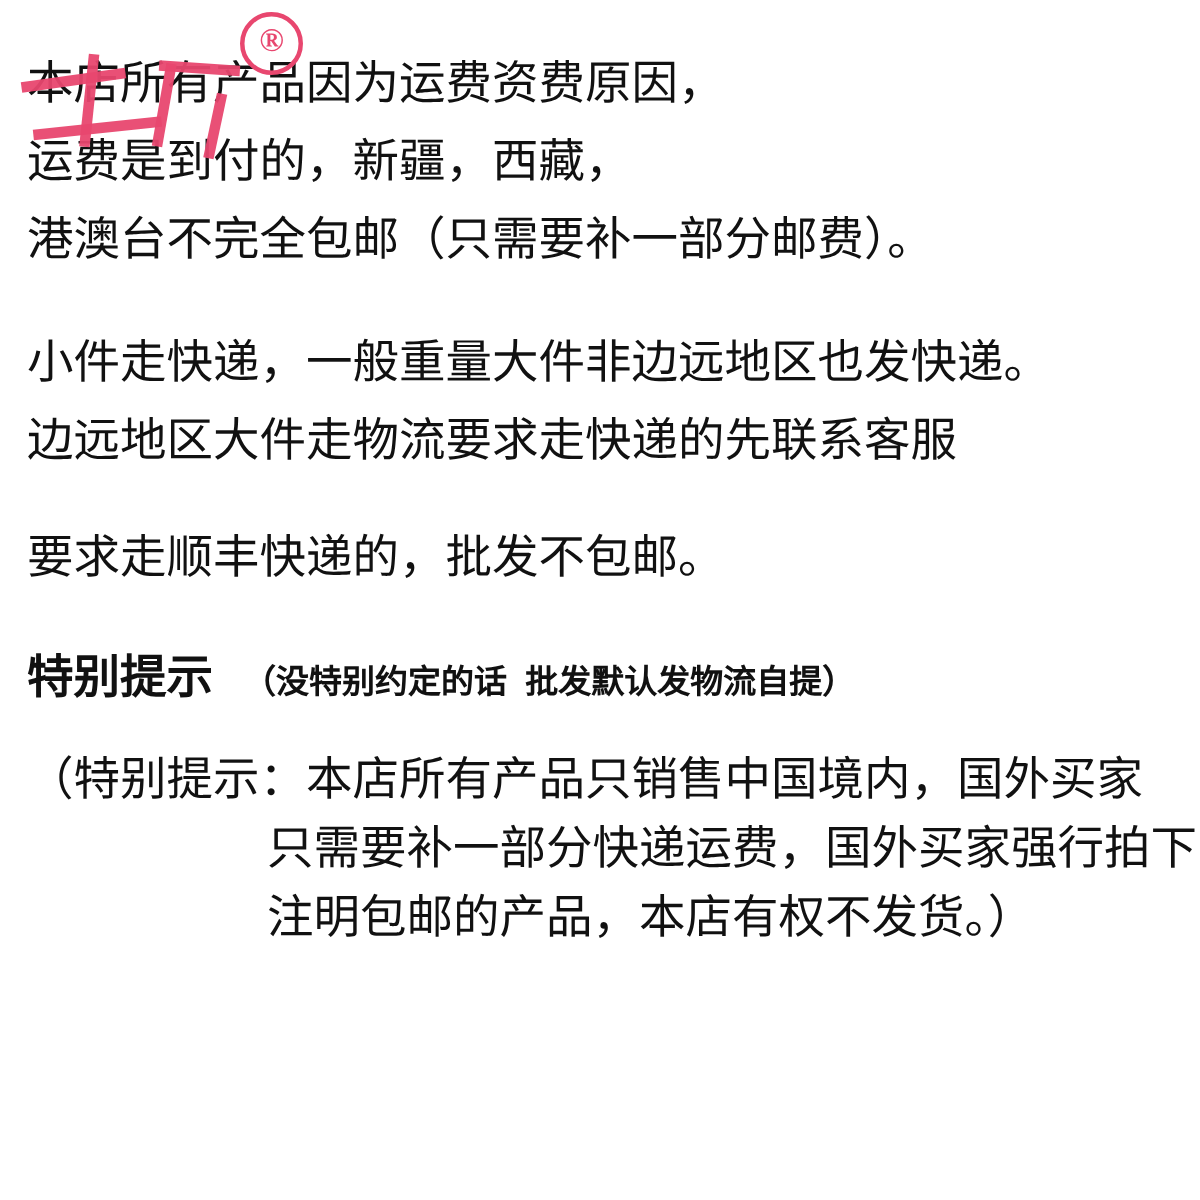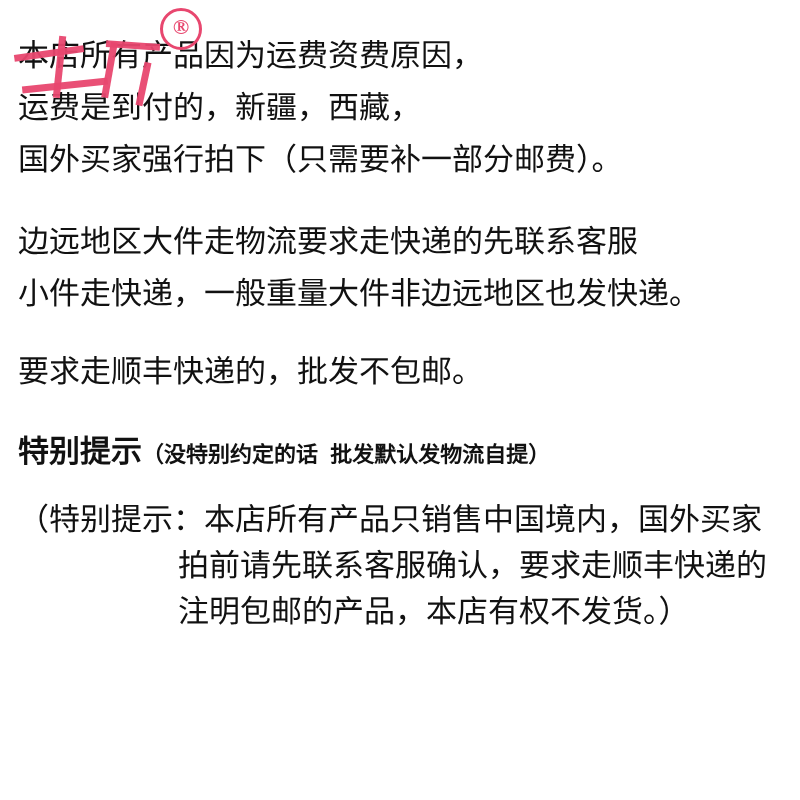--- a/index.html
+++ b/index.html
@@ -76,20 +76,21 @@
   .gap-sm { height: 18px; }
   .wholesale {
     font-size: 31px;
     line-height: 48px;
     white-space: pre;
     font-weight: bold;
   }
   .wholesale .small {
     font-size: 22px;
     font-weight: bold;
+    margin-left: 20px;
   }
   .note {
     font-size: 31px;
     line-height: 46px;
     white-space: pre;
     font-weight: 500;
   }
   .note-indent {
     padding-left: 160px;
   }
@@ -105,43 +106,43 @@
     <div class="stroke s2"></div>
     <div class="stroke s3"></div>
     <div class="stroke s4"></div>
     <div class="stroke s5"></div>
     <div class="stroke s6"></div>
   </div>
 
   <div class="block">
     <div class="line">本店所有产品因为运费资费原因，</div>
     <div class="line">运费是到付的，新疆，西藏，</div>
-    <div class="line">国外买家强行拍下（只需要补一部分邮费）。</div>
+    <div class="line">港澳台不完全包邮（只需要补一部分邮费）。</div>
   </div>
 
   <div class="gap-lg"></div>
 
   <div class="block">
+    <div class="line">小件走快递，一般重量大件非边远地区也发快递。</div>
     <div class="line">边远地区大件走物流要求走快递的先联系客服</div>
-    <div class="line">小件走快递，一般重量大件非边远地区也发快递。</div>
   </div>
 
   <div class="gap-md"></div>
 
   <div class="block">
     <div class="line">要求走顺丰快递的，批发不包邮。</div>
   </div>
 
   <div class="gap-lg"></div>
 
   <div class="block">
     <div class="wholesale"><span>特别提示</span><span class="small">（没特别约定的话  批发默认发物流自提）</span></div>
   </div>
 
   <div class="gap-sm"></div>
 
   <div class="block">
     <div class="note">（特别提示：本店所有产品只销售中国境内，国外买家</div>
-    <div class="note note-indent">拍前请先联系客服确认，要求走顺丰快递的</div>
+    <div class="note note-indent">只需要补一部分快递运费，国外买家强行拍下</div>
     <div class="note note-indent">注明包邮的产品，本店有权不发货。）</div>
   </div>
 
 </div>
 
 </body></html>

